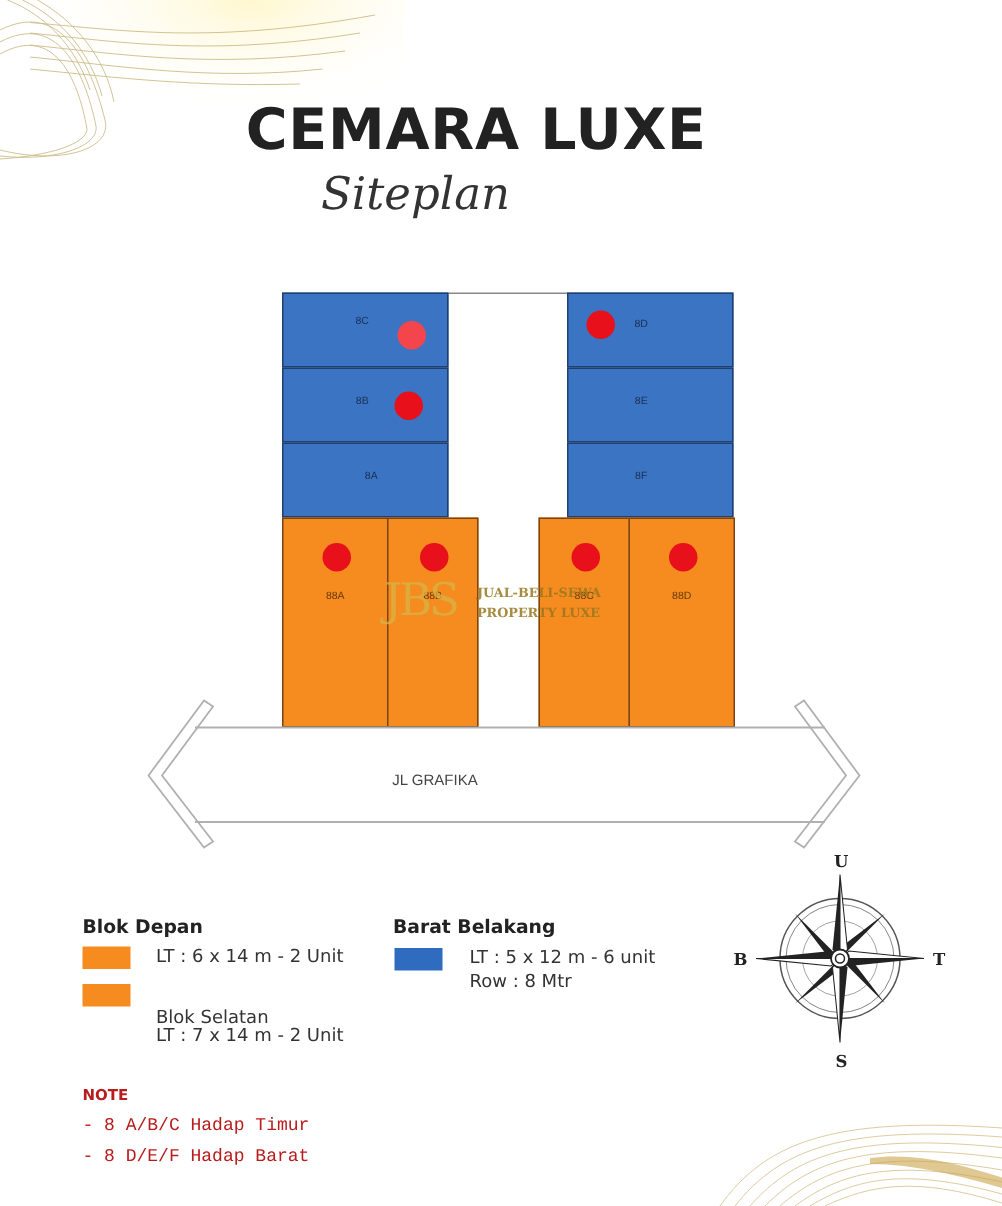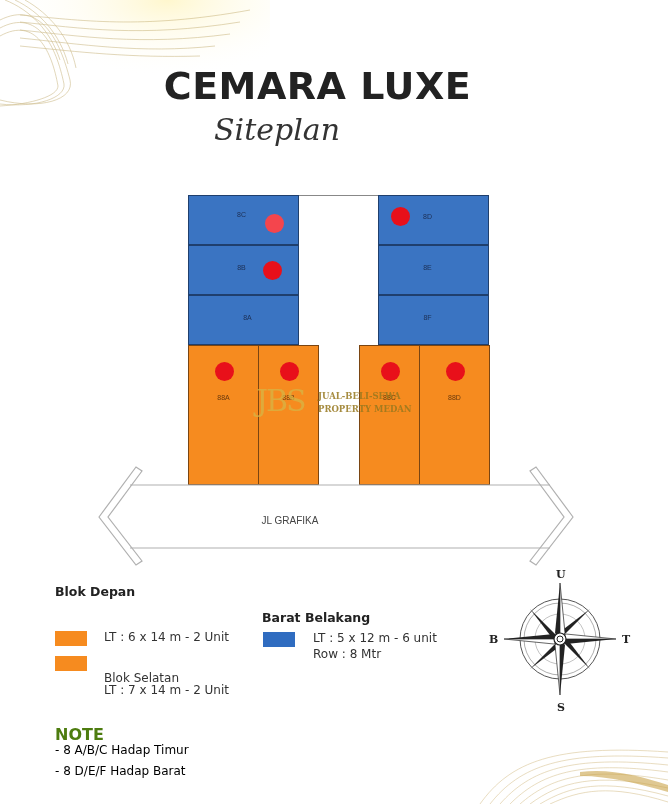--- a/index.html
+++ b/index.html
@@ -38,22 +38,22 @@
     left: 0; width: 580px; top: 515px; text-align: center;
     font-family: "Liberation Sans", sans-serif; font-size: 10px; color: #444;
   }
   .wm1 { left: 256px; top: 383px; font-family: "DejaVu Serif", serif; font-weight: normal;
          font-size: 30px; color: rgba(214,180,70,0.75); letter-spacing: -2px; }
   .wm2 { left: 318px; top: 390px; font-family: "DejaVu Serif", serif; font-weight: bold;
          font-size: 8.5px; color: rgba(150,120,30,0.85); line-height: 13px; }
   .legend-head { font-weight: bold; font-size: 12.5px; color: #222; }
   .legend-text { font-size: 12px; color: #333; line-height: 15px; }
   .swatch { position: absolute; width: 32px; height: 15px; }
-  .note-head { font-weight: bold; font-size: 16px; color: #4d7c0f; }
-  .note-item { font-size: 12px; color: #000000; }
+  .note-head { font-weight: bold; font-size: 10px; color: #b91c1c; }
+  .note-item { font-size: 12px; color: #b91c1c; font-family: Liberation Mono, monospace; }
   .compass-letter { font-family: "DejaVu Serif", serif; font-weight: bold; font-size: 11px; color: #222; }
 </style>
 </head>
 <body>
 
 <svg class="deco" style="left:0;top:0" width="270" height="130" viewBox="0 0 270 130">
   <defs>
     <radialGradient id="glow" cx="0.62" cy="0" r="0.6">
       <stop offset="0" stop-color="#fff6c8" stop-opacity="0.9"></stop>
       <stop offset="1" stop-color="#ffffff" stop-opacity="0"></stop>
@@ -132,38 +132,38 @@
     <div class="dot" style="left:21px;top:16px;"></div>
   </div>
   <div class="lot orange" style="left:419px;top:345px;width:71px;height:140px;">
     <span style="top:-18px">88D</span>
     <div class="dot" style="left:26px;top:16px;"></div>
   </div>
 
   <div class="abs wm1">JBS</div>
   <div class="abs wm2">
     <div>JUAL-BELI-SEWA</div>
-    <div>PROPERTY MEDAN</div>
+    <div>PROPERTY LUXE</div>
   </div>
 
   <svg class="deco" style="left:90px;top:455px" width="500" height="120" viewBox="0 0 500 120">
     <g fill="none" stroke="#b0b0b0" stroke-width="1.2">
       <line x1="40" y1="30" x2="460" y2="30"></line>
       <line x1="40" y1="93" x2="460" y2="93"></line>
 
       <polygon points="9,62 46,12 52,16 18,62 52,106 46,110"></polygon>
 
       <polygon points="483,62 446,12 440,16 474,62 440,106 446,110"></polygon>
     </g>
   </svg>
   <div class="abs road-label">JL GRAFIKA</div>
 </div>
 
 <div>
-  <div class="abs legend-head" style="left:55px;top:584px;">Blok Depan</div>
+  <div class="abs legend-head" style="left:55px;top:610px;">Blok Depan</div>
   <div class="swatch" style="left:55px;top:631px;background:#f68b1f;"></div>
   <div class="abs legend-text" style="left:104px;top:630px;">LT : 6 x 14 m - 2 Unit</div>
   <div class="swatch" style="left:55px;top:656px;background:#f68b1f;"></div>
   <div class="abs legend-text" style="left:104px;top:683px;">LT : 7 x 14 m - 2 Unit</div>
   <div class="abs legend-text" style="left:104px;top:671px;">Blok Selatan</div>
 </div>
 
 <div>
   <div class="abs legend-head" style="left:262px;top:610px;">Barat Belakang</div>
   <div class="swatch" style="left:263px;top:632px;background:#2f6cc0;"></div>

